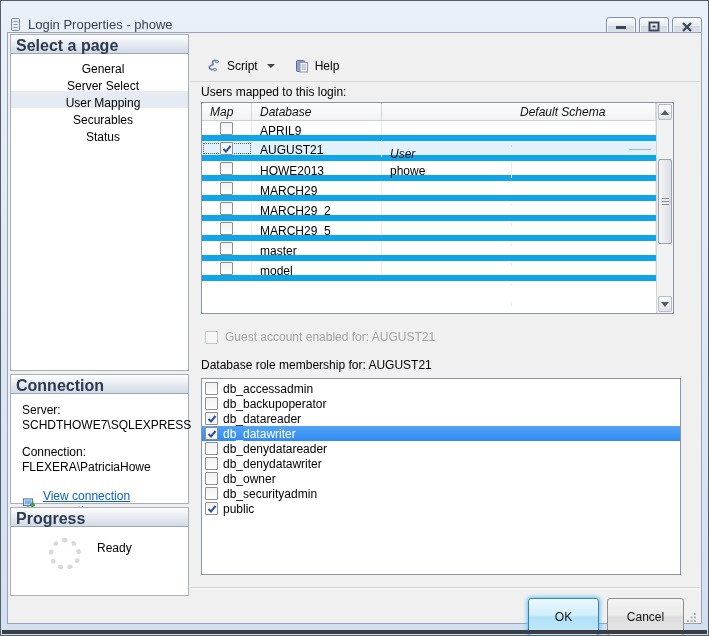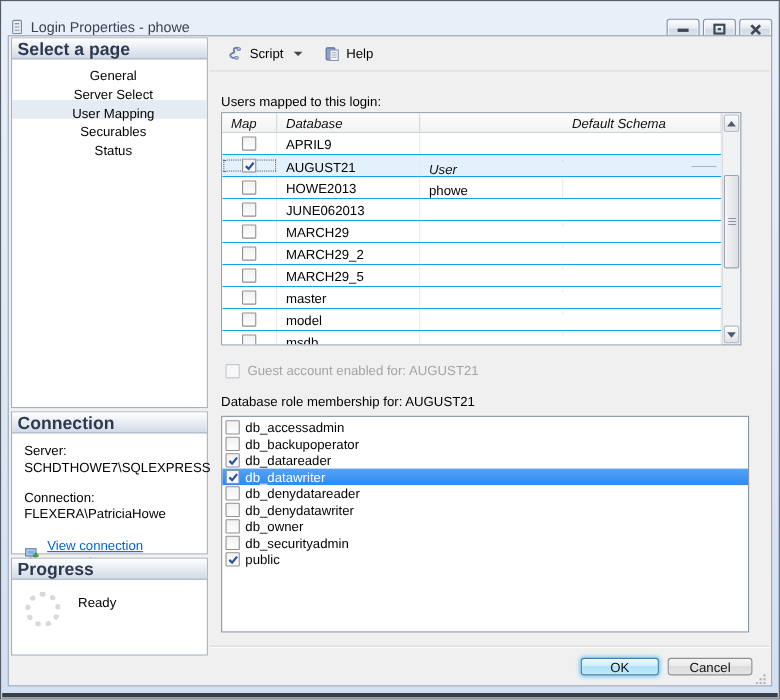--- a/index.html
+++ b/index.html
@@ -33,44 +33,44 @@
   .pane-header { height:19px; background:linear-gradient(180deg,#fefefe,#d2dae6);
     border-bottom:1px solid #9aa7bb; font-weight:bold; color:#2c3a4f;
     padding:2px 5px 0 5px; font-size:16px; }
   .side-list { padding-top:3px; }
   .side-item { height:17px; display:flex; align-items:center; gap:5px; padding-left:7px; cursor:default;flex-direction:column; }
   .side-item.selected { background:#e5ebf3; }
   .conn-body { padding:9px 11px; line-height:15px; }
   .conn-block { margin-bottom:12px; }
   .link-row { display:flex; align-items:center; gap:6px; margin-top:14px; }
   .link { color:#0b61cc; text-decoration:underline; cursor:pointer; }
-  .prog-body { display:flex; padding:11px 12px; }
+  .prog-body { display:flex; padding:11px 12px;margin-left:26px; }
   .spinner { width:32px; height:32px; border:5px dotted #d9d9d9; border-radius:50%; flex:none; }
   .ready-text { margin:3px 0 0 16px; }
 
   
   .right { position:absolute; left:183px; right:1px; top:1px; bottom:1px; }
-  .toolbar { position:absolute; top:0; left:0; right:0; height:31px;
+  .toolbar { position:absolute; top:17px; left:0; right:0; height:31px;
     display:flex; padding-left:10px; border-bottom:1px solid #d9d9d9; }
   .tb-btn { display:flex; align-items:center; gap:5px; padding:3px 5px; border-radius:2px; }
   .tb-arrow { padding:3px 4px; }
   .arr-down { width:0; height:0; border-left:4px solid transparent; border-right:4px solid transparent; border-top:4px solid #444; }
   .tb-gap { width:10px; }
 
   .users-label { position:absolute; left:10px; top:51px; }
   .roles-label { position:absolute; left:10px; top:324px; }
 
   
   .grid { position:absolute; left:10px; top:68px; width:473px; height:212px;
     background:#fff; border:1px solid #8b95a5; overflow:hidden; }
   .grid-inner { position:absolute; left:0; top:0; right:17px; bottom:0; overflow:hidden; }
   .g-head { display:flex; height:18px; background:linear-gradient(180deg,#fdfdfd,#f1f2f4);
     border-bottom:1px solid #cdd0d6;font-style:italic; }
   .g-hcell { border-right:1px solid #d4d7dc; padding:2px 0 0 8px; color:#111; }
-  .g-row { display:flex; height:20px; border-bottom:1px solid #0ea5e9; background:#fff; }
+  .g-row { display:flex; height:20px; border-bottom:6px solid #0ea5e9; background:#fff; }
   .g-row.hl { background:#e3f1fc;align-items:center; }
   .g-cell { border-right:1px solid #ececec; padding:3px 0 0 8px; white-space:nowrap; overflow:hidden; position:relative; }
   .g-cell.map { display:flex; align-items:center; justify-content:center; padding:0; }
   .g-cell.map.focus { outline:1px dotted #666; outline-offset:-2px; }
   .c0{width:50px;flex:none;} .c1{width:130px;flex:none;} .c2{width:130px;flex:none;margin-top:42px;} .c3{flex:1;}
   .ellipsis-btn { position:absolute; right:3px; top:2px; width:24px; height:16px;
     border:1px solid #aeb2b8; border-radius:2px; background:linear-gradient(180deg,#fbfbfb,#e4e5e8);
     font-size:11px; line-height:10px; text-align:center; color:#333; }
 
   
@@ -96,22 +96,22 @@
 
   
   .cb { width:13px; height:13px; flex:none; border:1px solid #8e8f8f; border-radius:1px;
     background:linear-gradient(180deg,#f2f2f2,#fdfdfd); position:relative; }
   .cb svg { position:absolute; left:1px; top:1px; }
   .cb.disabled { border-color:#c3c9d1; background:#f7f7f7; }
 
   
   .footer-sep { position:absolute; left:0; right:0; top:553px; height:2px;
     border-top:1px solid #d2d2d2; border-bottom:1px solid #fff; }
-  .btn { position:absolute; top:564px; height:16px; border-radius:3px; text-align:center;
-    padding-top:1px; color:#111; }
+  .btn { position:absolute; top:564px; height:38px; border-radius:3px; text-align:center;
+    padding-top:11px; color:#111; }
   .btn-ok { left:337px; width:71px; border:1px solid #3c7fb1;
     background:linear-gradient(180deg,#ecf8fe 0%,#d1eefb 45%,#b0e1f7 50%,#c3eafa 100%);
     box-shadow:0 0 4px 1px #63c3f0; }
   .btn-cancel { left:416px; width:77px; border:1px solid #8e8f8f;
     background:linear-gradient(180deg,#f4f4f4 0%,#ebebeb 45%,#dcdcdc 50%,#e6e6e6 100%); }
   .grip { position:absolute; right:3px; top:578px; }
 </style>
 </head>
 <body>
 
@@ -300,28 +300,20 @@
                   <span class="cb"></span>
                 </div>
                 <div class="g-cell c1">HOWE2013</div>
                 <div class="g-cell c2"></div>
                 <div class="g-cell c3"></div>
               </div>
               <div class="g-row">
                 <div class="g-cell map c0">
                   <span class="cb"></span>
                 </div>
-                <div class="g-cell c1">JUNE062013</div>
-                <div class="g-cell c2"></div>
-                <div class="g-cell c3"></div>
-              </div>
-              <div class="g-row">
-                <div class="g-cell map c0">
-                  <span class="cb"></span>
-                </div>
                 <div class="g-cell c1">MARCH29</div>
                 <div class="g-cell c2"></div>
                 <div class="g-cell c3"></div>
               </div>
               <div class="g-row">
                 <div class="g-cell map c0">
                   <span class="cb"></span>
                 </div>
                 <div class="g-cell c1">MARCH29_2</div>
                 <div class="g-cell c2"></div>
@@ -341,28 +333,20 @@
                 </div>
                 <div class="g-cell c1">master</div>
                 <div class="g-cell c2"></div>
                 <div class="g-cell c3"></div>
               </div>
               <div class="g-row">
                 <div class="g-cell map c0">
                   <span class="cb"></span>
                 </div>
                 <div class="g-cell c1">model</div>
-                <div class="g-cell c2"></div>
-                <div class="g-cell c3"></div>
-              </div>
-              <div class="g-row">
-                <div class="g-cell map c0">
-                  <span class="cb"></span>
-                </div>
-                <div class="g-cell c1">msdb</div>
                 <div class="g-cell c2"></div>
                 <div class="g-cell c3"></div>
               </div>
             </div>
         </div>
         <div class="vtrack">
           <div class="sb-btn sb-up">
               <span class="tri-up"></span>
             </div>
           <div class="sb-thumb">

